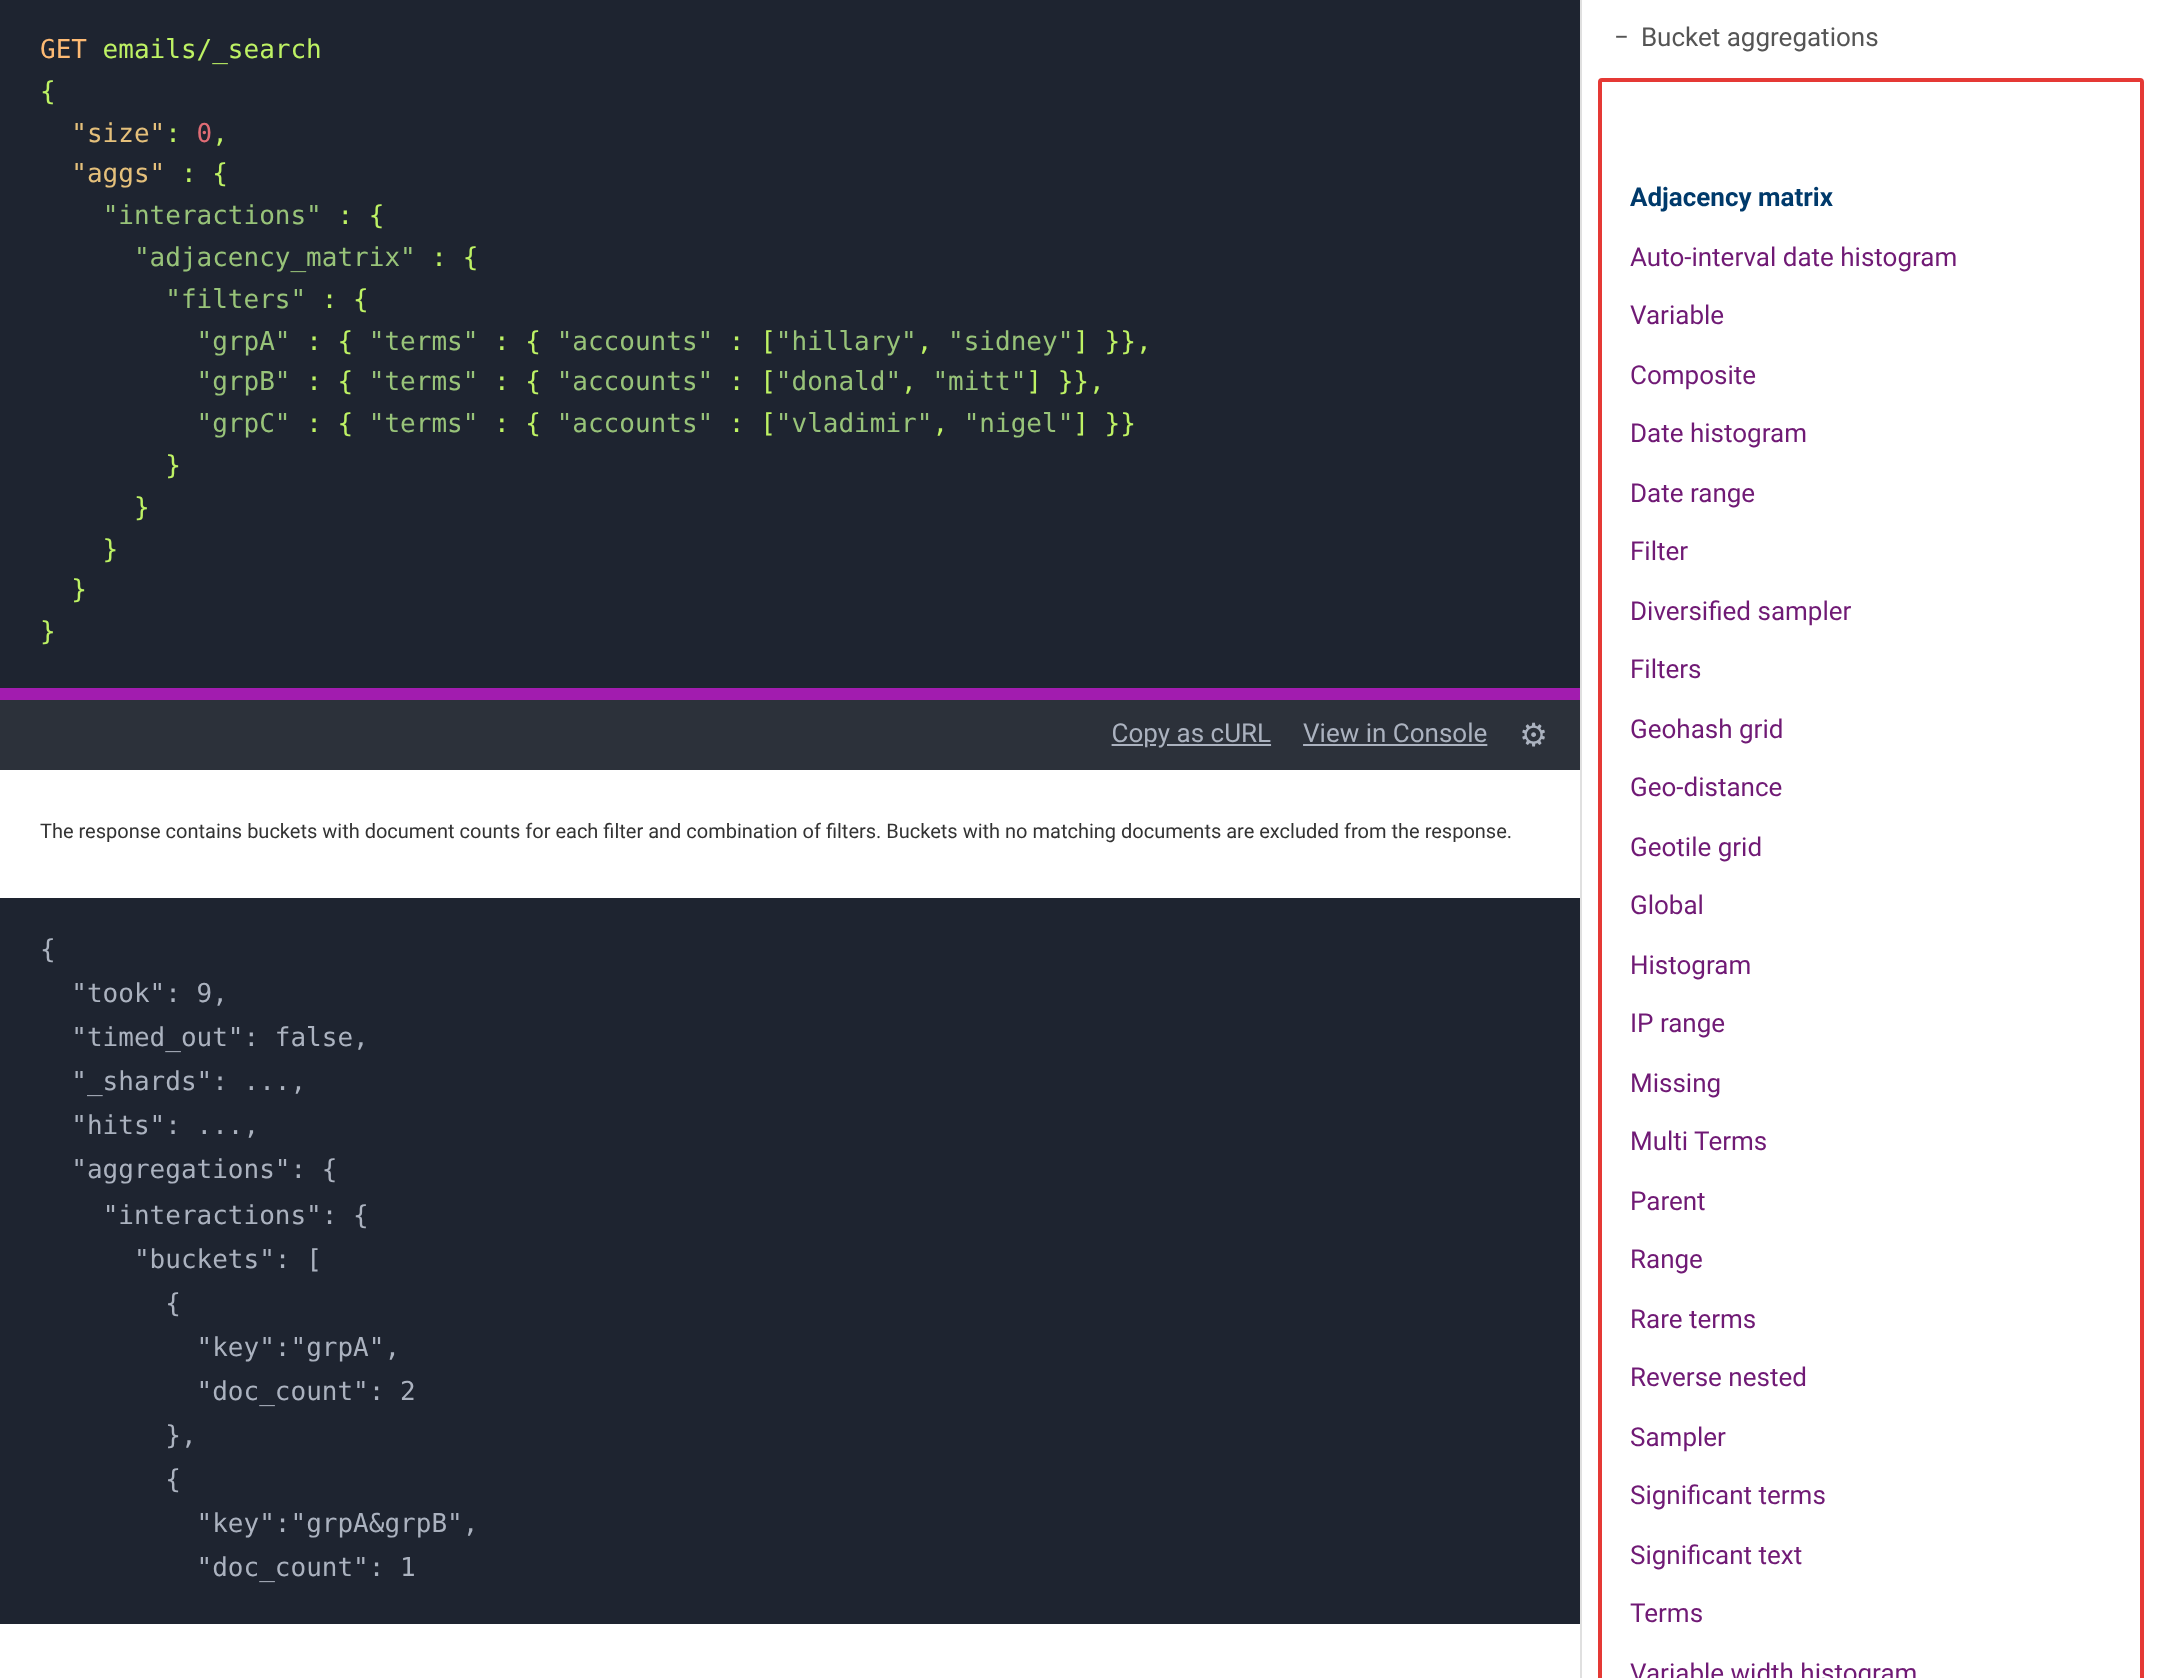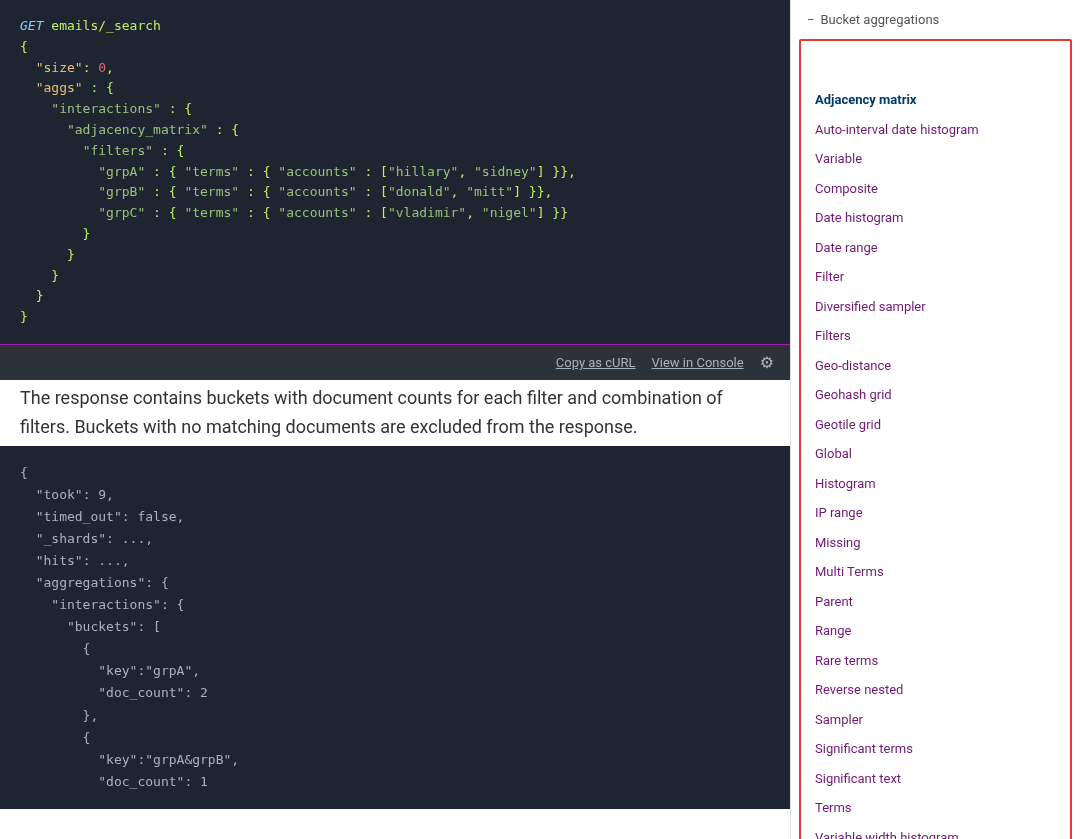--- a/index.html
+++ b/index.html
@@ -27,51 +27,51 @@
       font-family: 'Courier New', Courier, monospace;
       font-size: 13px;
       line-height: 1.6;
       color: #abb2bf;
       position: relative;
     }
     .code-block .str { color: #98c379; }
     .code-block .num { color: #e06c75; }
     .code-block .key { color: #e5c07b; }
     .code-block .plain { color: #bef264; }
-    .code-block .method { color: #7dd3fc; font-style: italic; }
+    .code-block .method { color: #fdba74; }
 
     .code-toolbar {
       background: #2c313a;
       display: flex;
       align-items: center;
       justify-content: flex-end;
       gap: 16px;
       padding: 8px 16px;
-      border-top: 1px solid #a21caf;
+      border-top: 6px solid #a21caf;
     }
 
     .code-toolbar a {
       color: #abb2bf;
       text-decoration: underline;
       font-size: 13px;
       cursor: pointer;
       background: none;
       border: none;
     }
 
     .code-toolbar .gear-icon {
       color: #abb2bf;
       font-size: 16px;
       cursor: pointer;
     }
 
     .description-text {
-      padding: 4px 20px;
+      padding: 24px 20px;
       color: #333;
-      font-size: 18px;
+      font-size: 10px;
       line-height: 1.6;
     }
 
     .response-block {
       background: #1e2430;
       padding: 16px 20px;
       font-family: 'Courier New', Courier, monospace;
       font-size: 13px;
       line-height: 1.7;
       color: #abb2bf;
@@ -184,22 +184,22 @@
   <div class="sidebar-list" id="sidebar-list">
       <a class="sidebar-item active">Adjacency matrix</a>
       <a class="sidebar-item">Auto-interval date histogram</a>
       <a class="sidebar-item">Variable</a>
       <a class="sidebar-item">Composite</a>
       <a class="sidebar-item">Date histogram</a>
       <a class="sidebar-item">Date range</a>
       <a class="sidebar-item">Filter</a>
       <a class="sidebar-item">Diversified sampler</a>
       <a class="sidebar-item">Filters</a>
+      <a class="sidebar-item">Geohash grid</a>
       <a class="sidebar-item">Geo-distance</a>
-      <a class="sidebar-item">Geohash grid</a>
       <a class="sidebar-item">Geotile grid</a>
       <a class="sidebar-item">Global</a>
       <a class="sidebar-item">Histogram</a>
       <a class="sidebar-item">IP range</a>
       <a class="sidebar-item">Missing</a>
       <a class="sidebar-item">Multi Terms</a>
       <a class="sidebar-item">Parent</a>
       <a class="sidebar-item">Range</a>
       <a class="sidebar-item">Rare terms</a>
       <a class="sidebar-item">Reverse nested</a>

